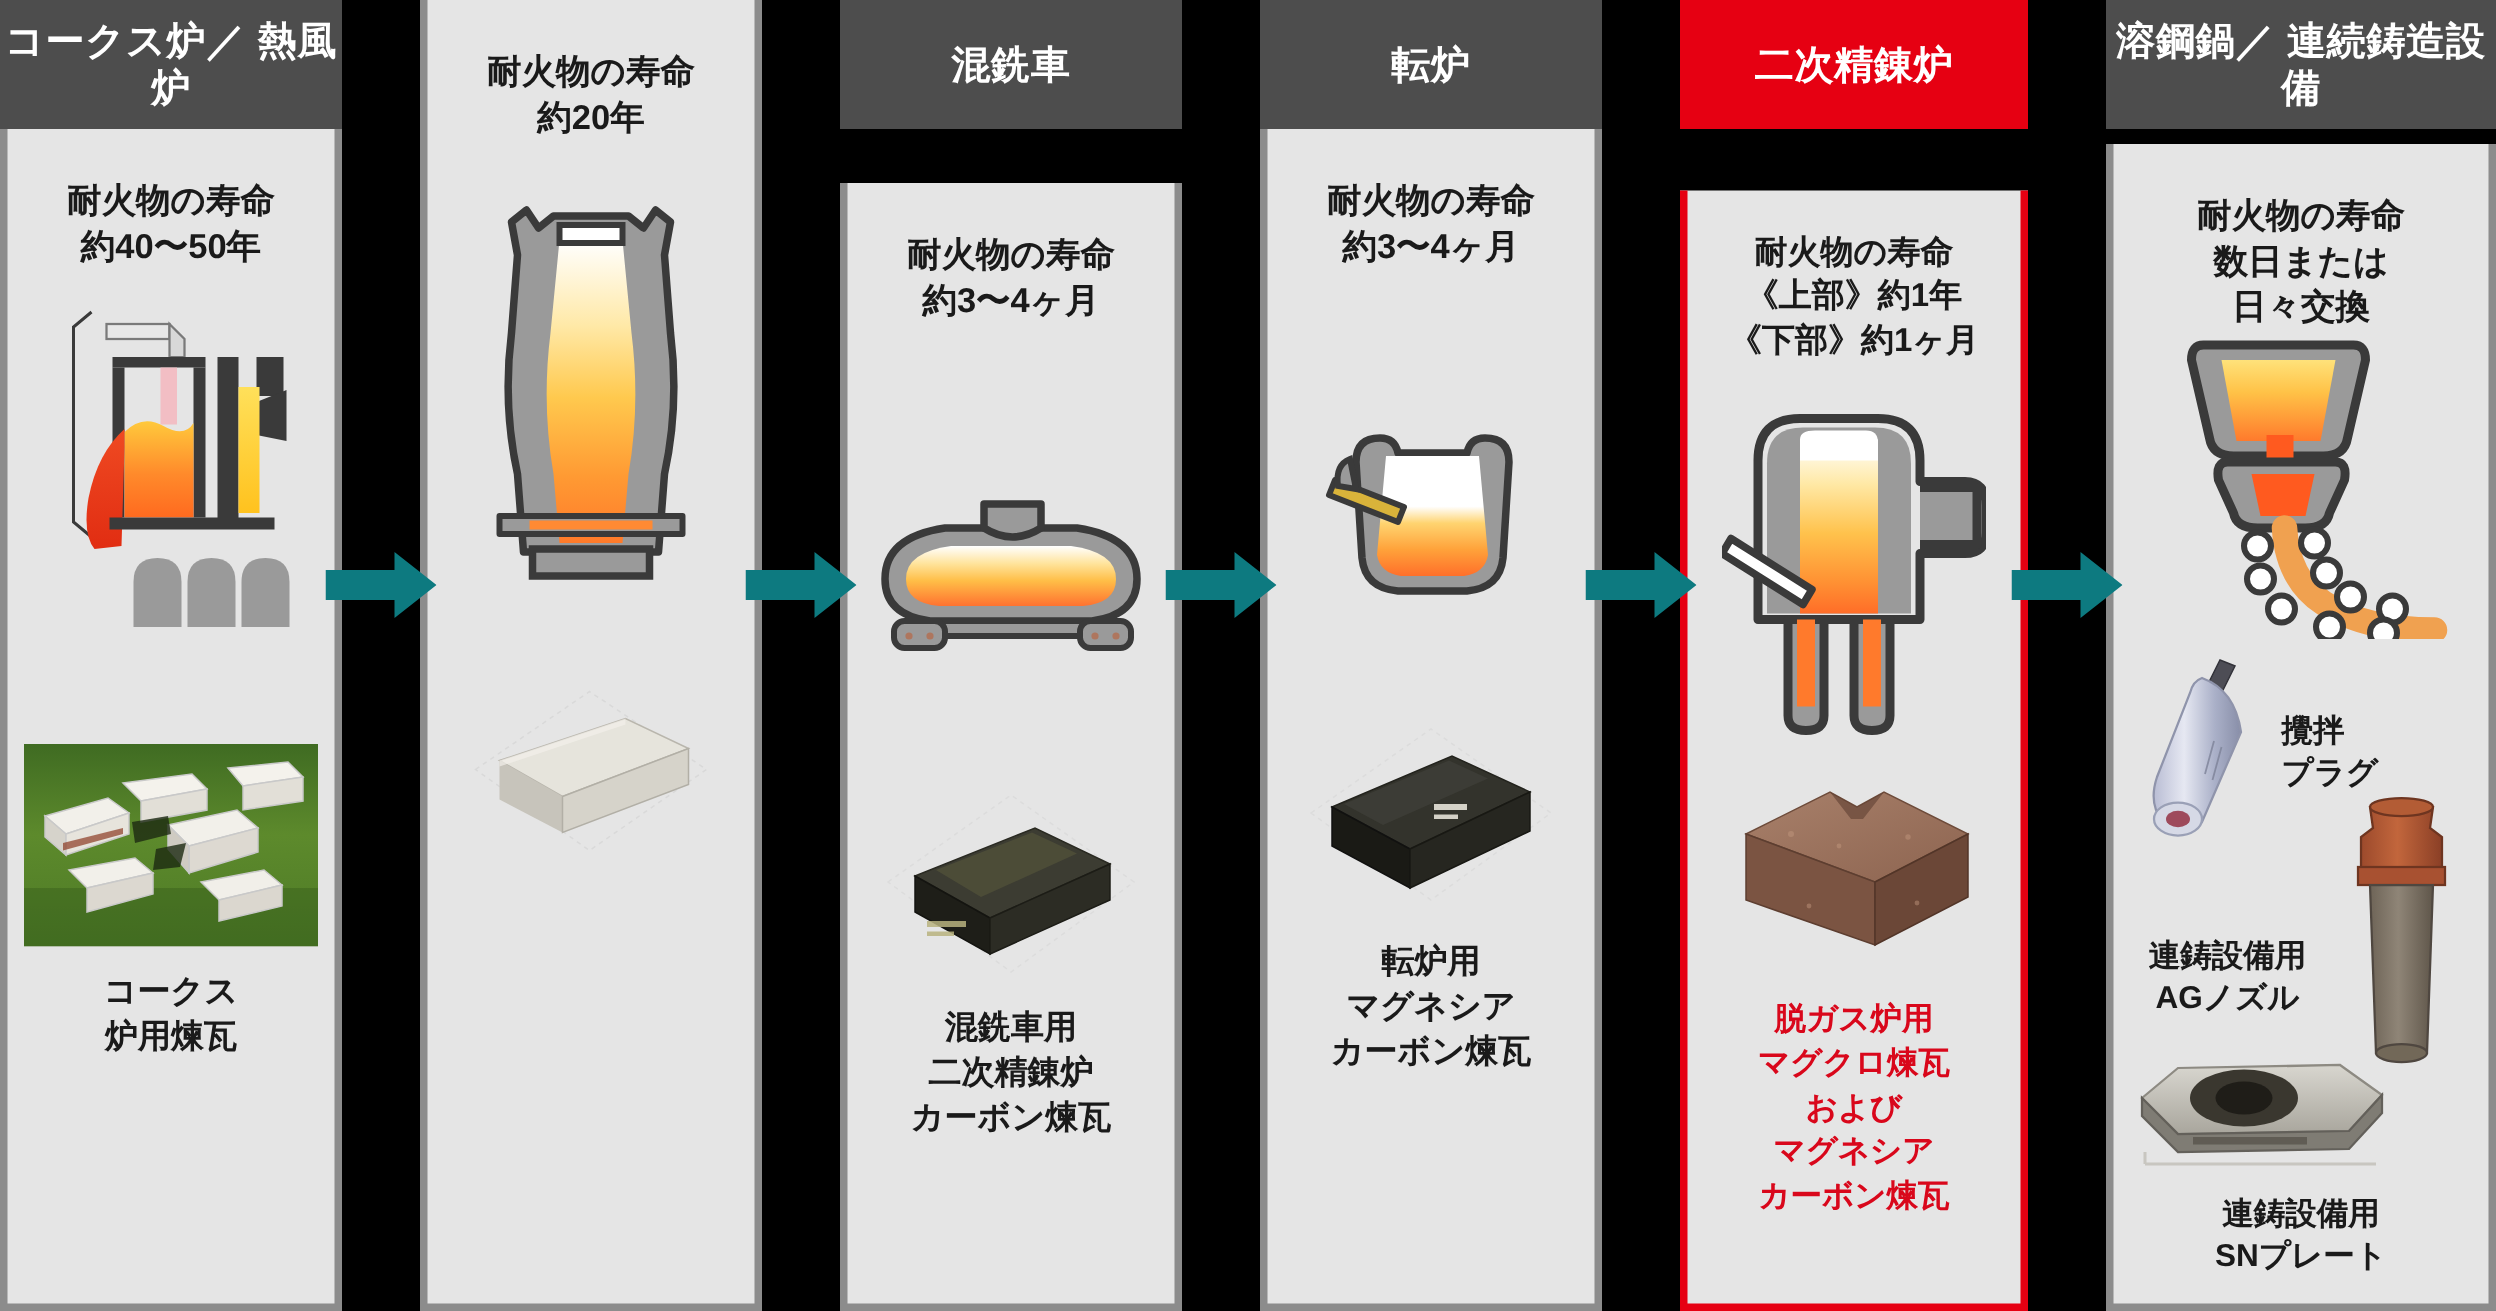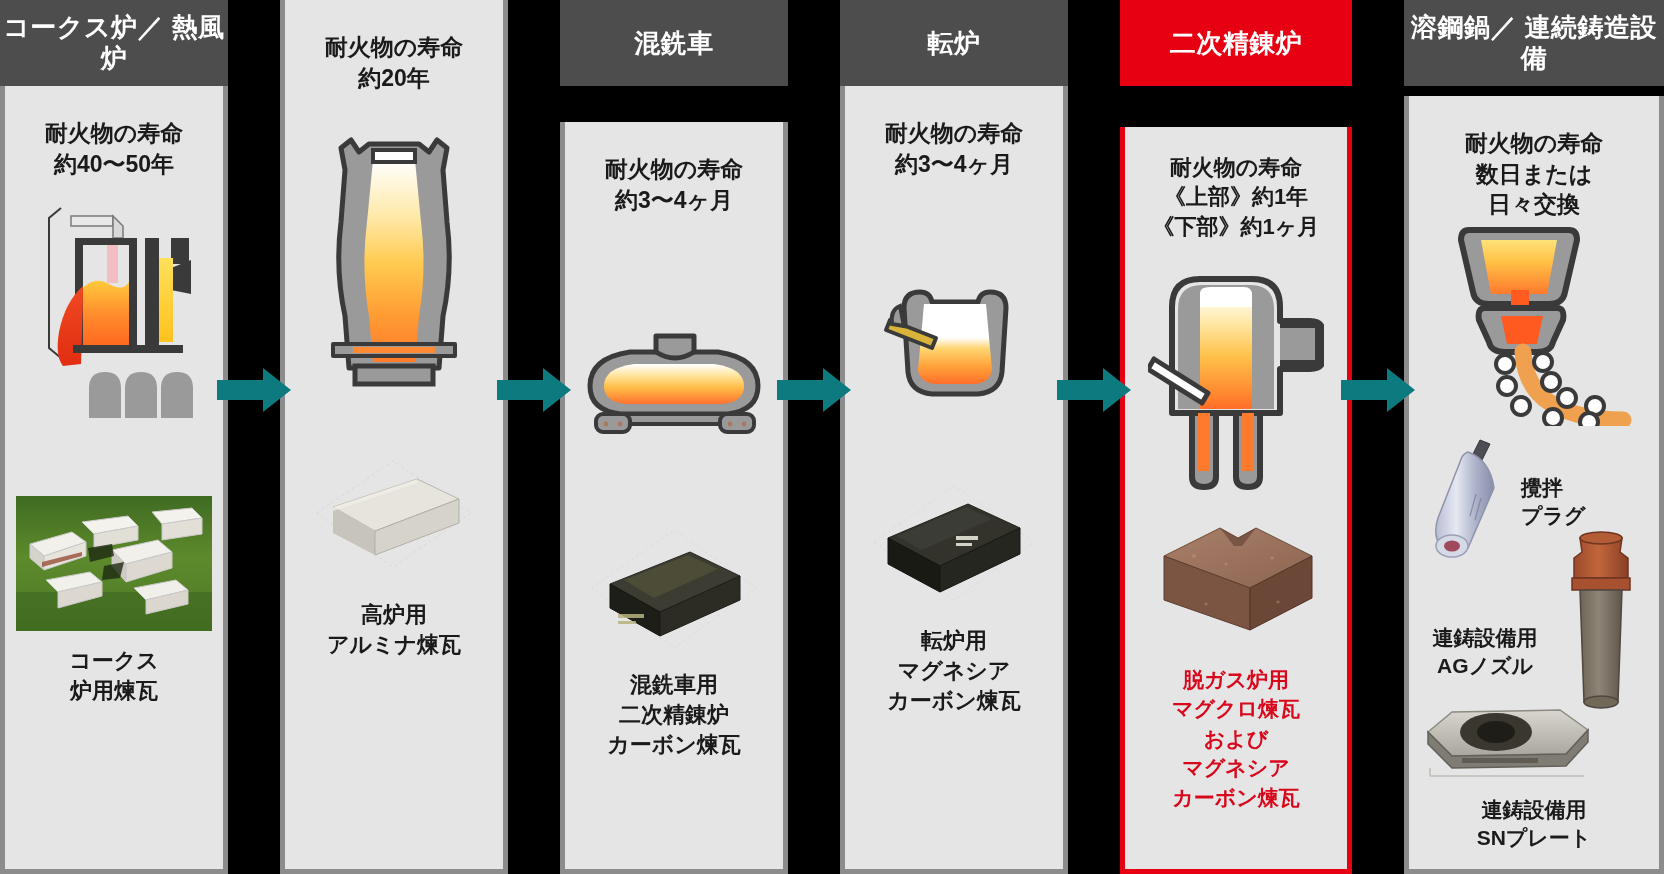--- a/index.html
+++ b/index.html
@@ -255,22 +255,20 @@
           <path d="M8 58 L84 6 L162 58 L84 112 Z" fill="none" stroke="#d9d9d9" stroke-width="1" stroke-dasharray="3 3"></path>
 
           <path d="M24 52 L108 24 L150 44 L66 76 Z" fill="#e6e4dc" stroke="#b9b6ad" stroke-width="1"></path>
           <path d="M24 52 L66 76 L66 100 L24 78 Z" fill="#c7c4bb" stroke="#a9a6 9d" stroke-width="1"></path>
           <path d="M66 76 L150 44 L150 68 L66 100 Z" fill="#d6d3ca" stroke="#b2afa6" stroke-width="1"></path>
 
           <path d="M24 52 L108 24 L108 28 L24 56 Z" fill="#f2f0ea" opacity="0.7"></path>
         </svg>
       </div>
 
-      <div class="caption" style="top:600px;">高炉用
-アルミナ煉瓦</div>
     </div>
   </div>
 
   <div class="gap" style="flex-basis:52px;width:52px;">
     <div class="arrow">
       <svg width="74" height="44" viewBox="0 0 74 44">
         <path d="M0 12 L46 12 L46 0 L74 22 L46 44 L46 32 L0 32 Z" fill="#0d7a80"></path>
       </svg>
     </div>
   </div>

